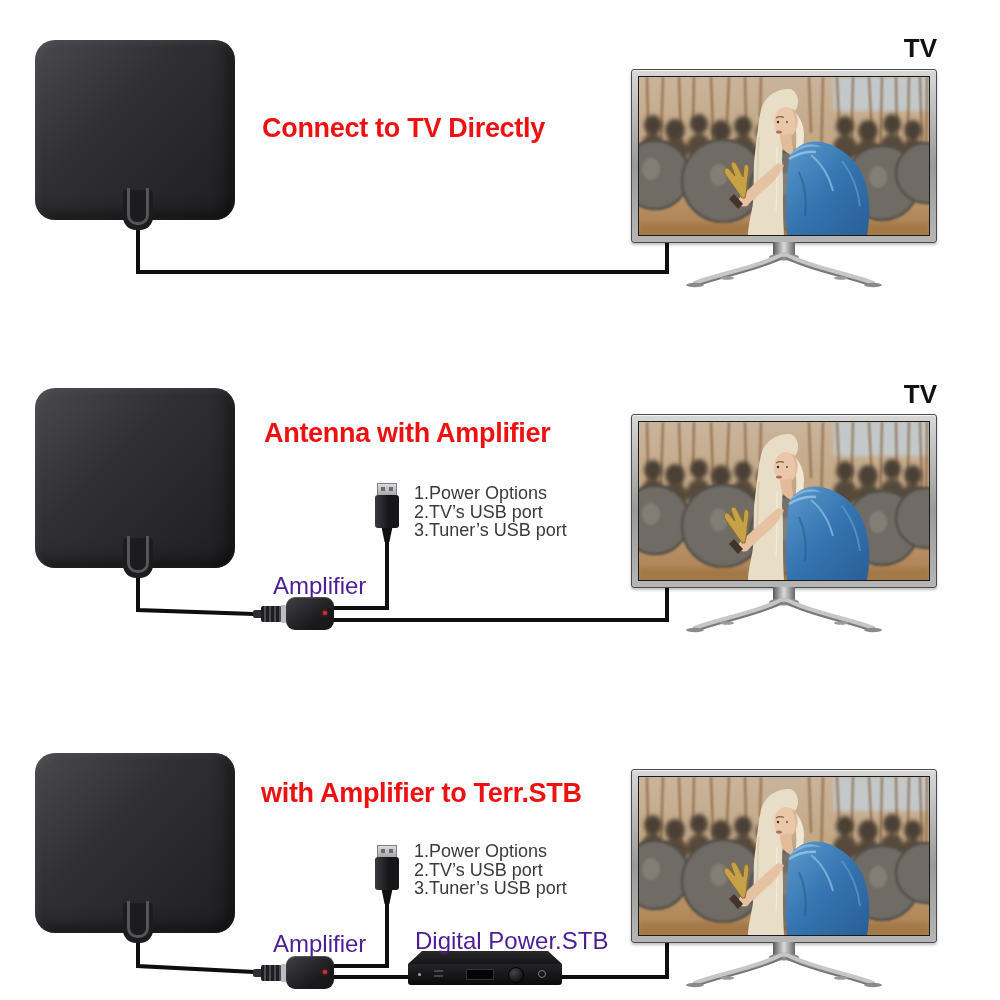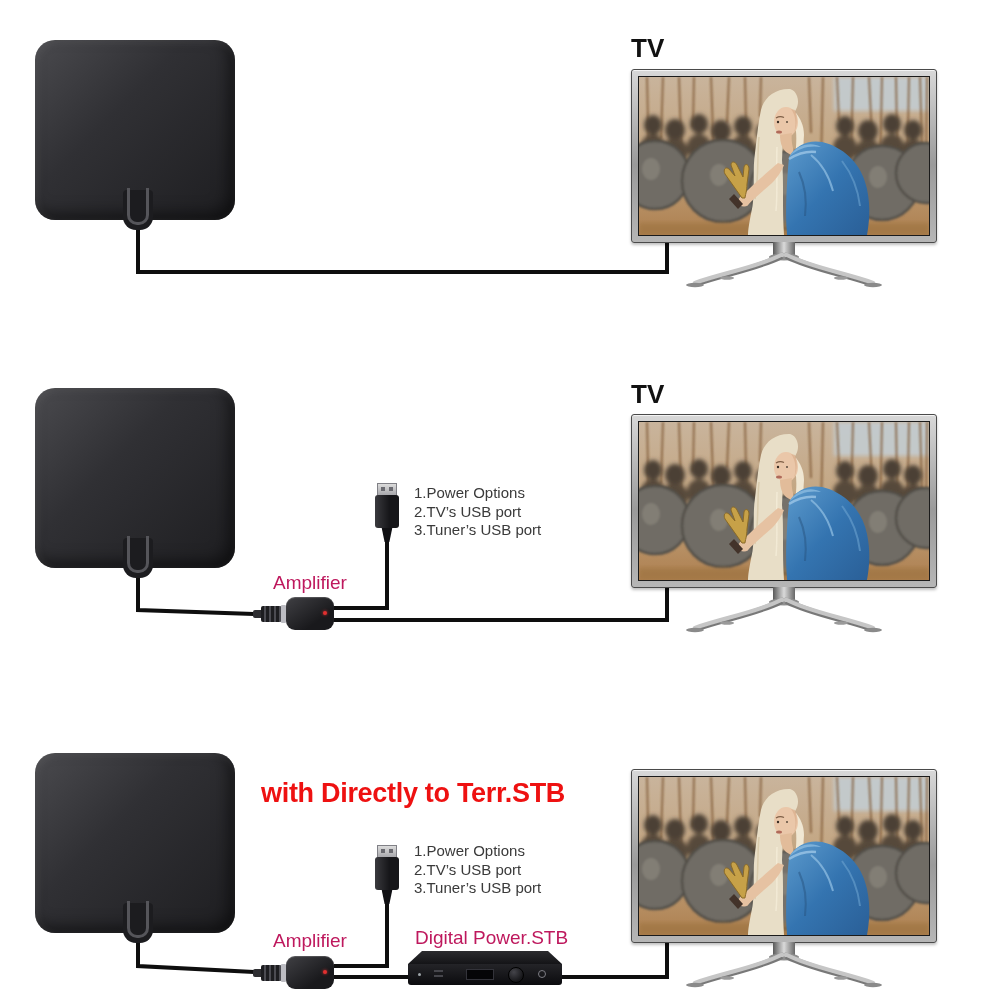--- a/index.html
+++ b/index.html
@@ -4,23 +4,23 @@
 <style>
   html,body{margin:0;padding:0;background:#fff;}
   #canvas{
     position:relative;width:1000px;height:1000px;background:#fff;overflow:hidden;
     font-family:"Liberation Sans",sans-serif;
   }
   
   .cables{position:absolute;left:0;top:0;z-index:1;}
   
   .title{position:absolute;z-index:3;font-weight:bold;font-size:27px;letter-spacing:-0.3px;color:var(--accent,#ee1111);white-space:nowrap;}
-  .tv-label{position:absolute;z-index:3;width:306px;text-align:left;font-weight:bold;font-size:26px;color:#111;}
-  .dev-label{position:absolute;z-index:3;font-size:19px;color:#be185d;white-space:nowrap;}
-  .usb-notes{position:absolute;z-index:3;font-size:15px;line-height:18.6px;color:#3a3a3a;white-space:nowrap;}
+  .tv-label{position:absolute;z-index:3;width:306px;text-align:right;font-weight:bold;font-size:26px;color:#111;}
+  .dev-label{position:absolute;z-index:3;font-size:24px;color:#4c1d95;white-space:nowrap;}
+  .usb-notes{position:absolute;z-index:3;font-size:18px;line-height:18.6px;color:#3a3a3a;white-space:nowrap;}
   
   .antenna{position:absolute;width:200px;height:200px;z-index:2;}
   .ant-body{
     position:absolute;left:0;top:0;width:200px;height:180px;border-radius:20px;
     background:linear-gradient(135deg,#4a4a4e 0%,#303034 40%,#1e1e21 100%);
     box-shadow:inset 2px 2px 8px rgba(255,255,255,.10), inset -6px -6px 16px rgba(0,0,0,.55);
   }
   .ant-tab{
     position:absolute;left:88px;top:150px;width:30px;height:40px;
     background:#1c1c1f;border-radius:4px 4px 13px 13px;
@@ -218,38 +218,40 @@
       <polyline points="387,898 387,966 334,966"></polyline>
     </g>
   </svg>
 
   <div class="antenna" style="left:35px;top:40px">
     <div class="ant-body"></div>
     <div class="ant-tab">
         <i class="ant-tab-u"></i>
       </div>
   </div>
+  <div class="title" style="left:262px;top:113px">Connect to TV Directly</div>
   <div class="tv-label" style="left:631px;top:33px">TV</div>
   <div class="tv" style="left:631px;top:69px">
     <div class="tv-frame">
       <svg class="tv-screen">
           <use href="#tvart" width="290" height="158"></use>
         </svg>
     </div>
     <svg class="tv-stand" width="306" height="52">
         <use href="#tvstand" width="306" height="52"></use>
       </svg>
   </div>
 
   <div class="antenna" style="left:35px;top:388px">
     <div class="ant-body"></div>
     <div class="ant-tab">
         <i class="ant-tab-u"></i>
       </div>
   </div>
+  <div class="title" style="left:264px;top:418px">Antenna with Amplifier</div>
 
   <div class="usb-plug" style="left:375px;top:483px">
     <i class="usb-metal"></i>
     <i class="usb-pin p1"></i>
     <i class="usb-pin p2"></i>
     <i class="usb-body"></i>
     <i class="usb-taper"></i>
   </div>
   <div class="usb-notes" style="left:414px;top:484px">
     <div>1.Power Options</div>
@@ -278,21 +280,21 @@
         <use href="#tvstand" width="306" height="52"></use>
       </svg>
   </div>
 
   <div class="antenna" style="left:35px;top:753px">
     <div class="ant-body"></div>
     <div class="ant-tab">
         <i class="ant-tab-u"></i>
       </div>
   </div>
-  <div class="title" style="left:261px;top:778px">with Directly to Terr.STB</div>
+  <div class="title" style="left:261px;top:778px">with Amplifier to Terr.STB</div>
 
   <div class="usb-plug" style="left:375px;top:845px">
     <i class="usb-metal"></i>
     <i class="usb-pin p1"></i>
     <i class="usb-pin p2"></i>
     <i class="usb-body"></i>
     <i class="usb-taper"></i>
   </div>
   <div class="usb-notes" style="left:414px;top:842px">
     <div>1.Power Options</div>

